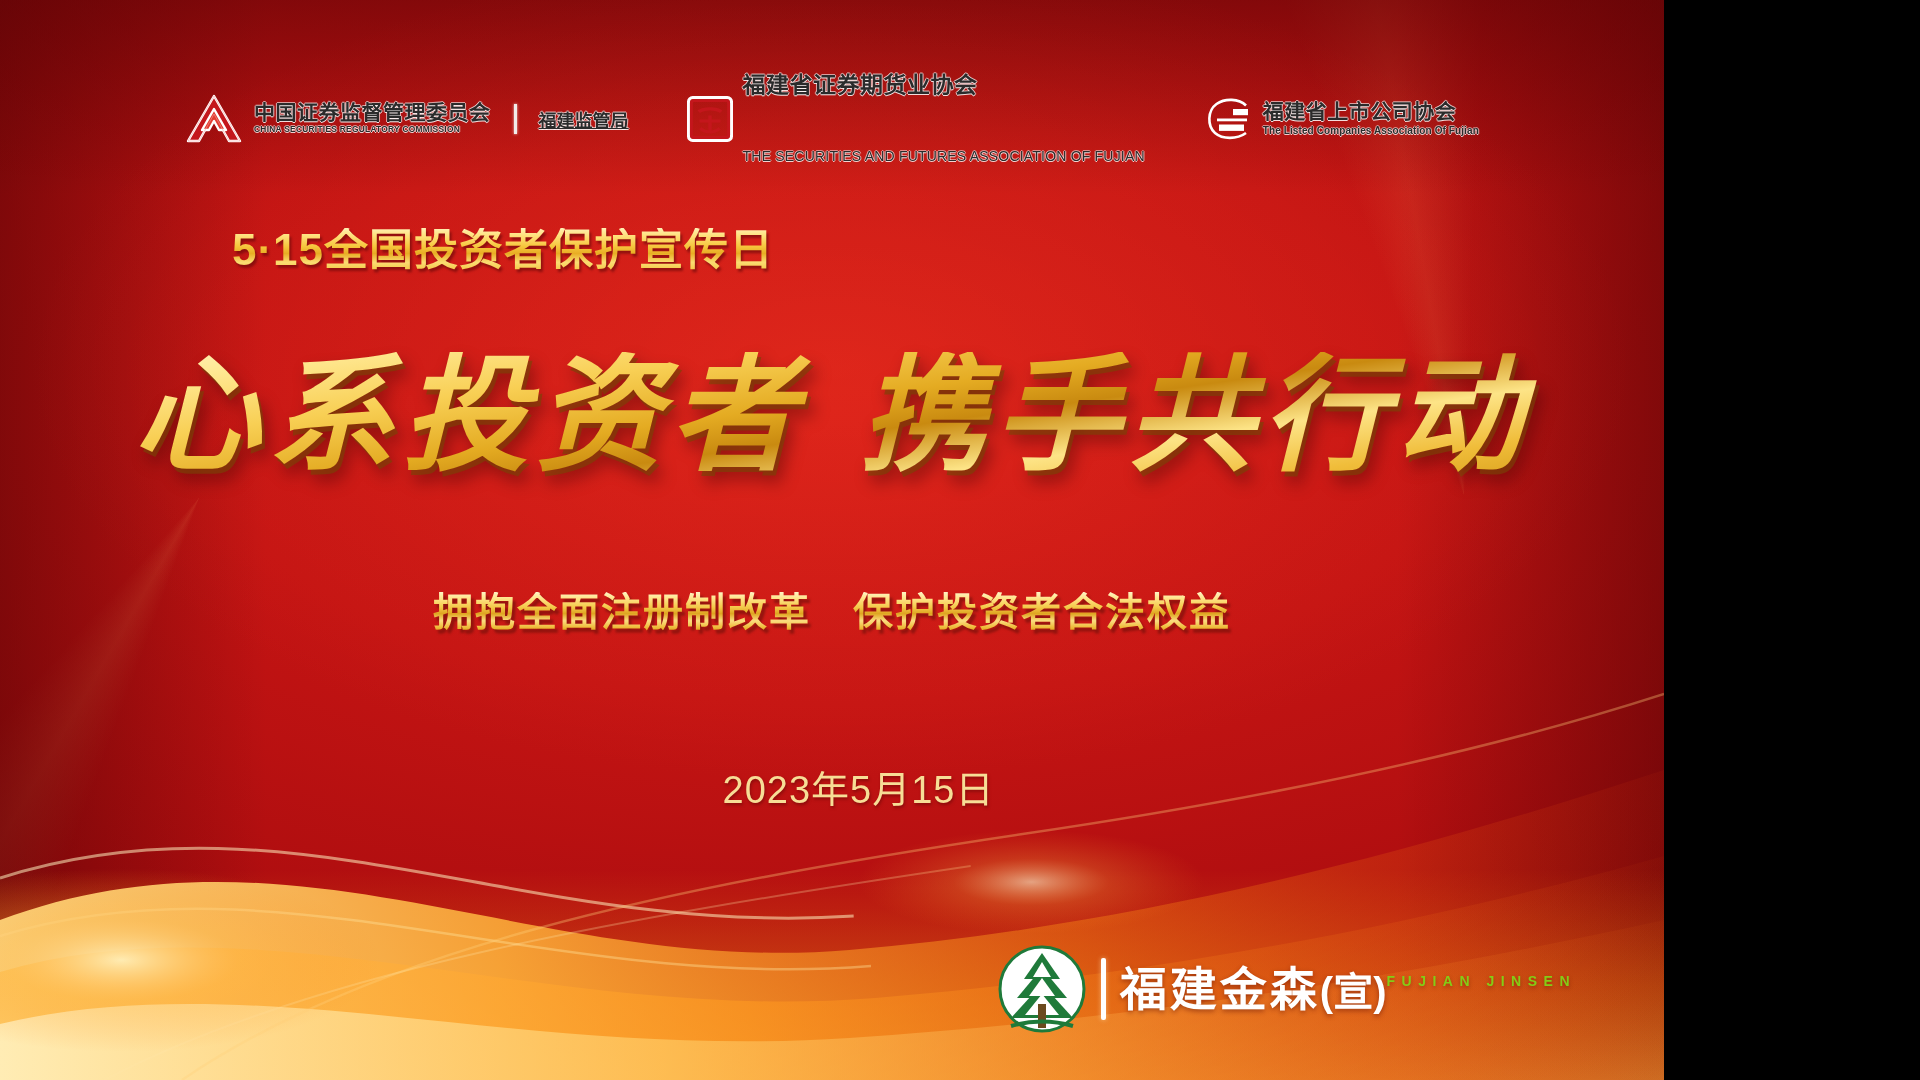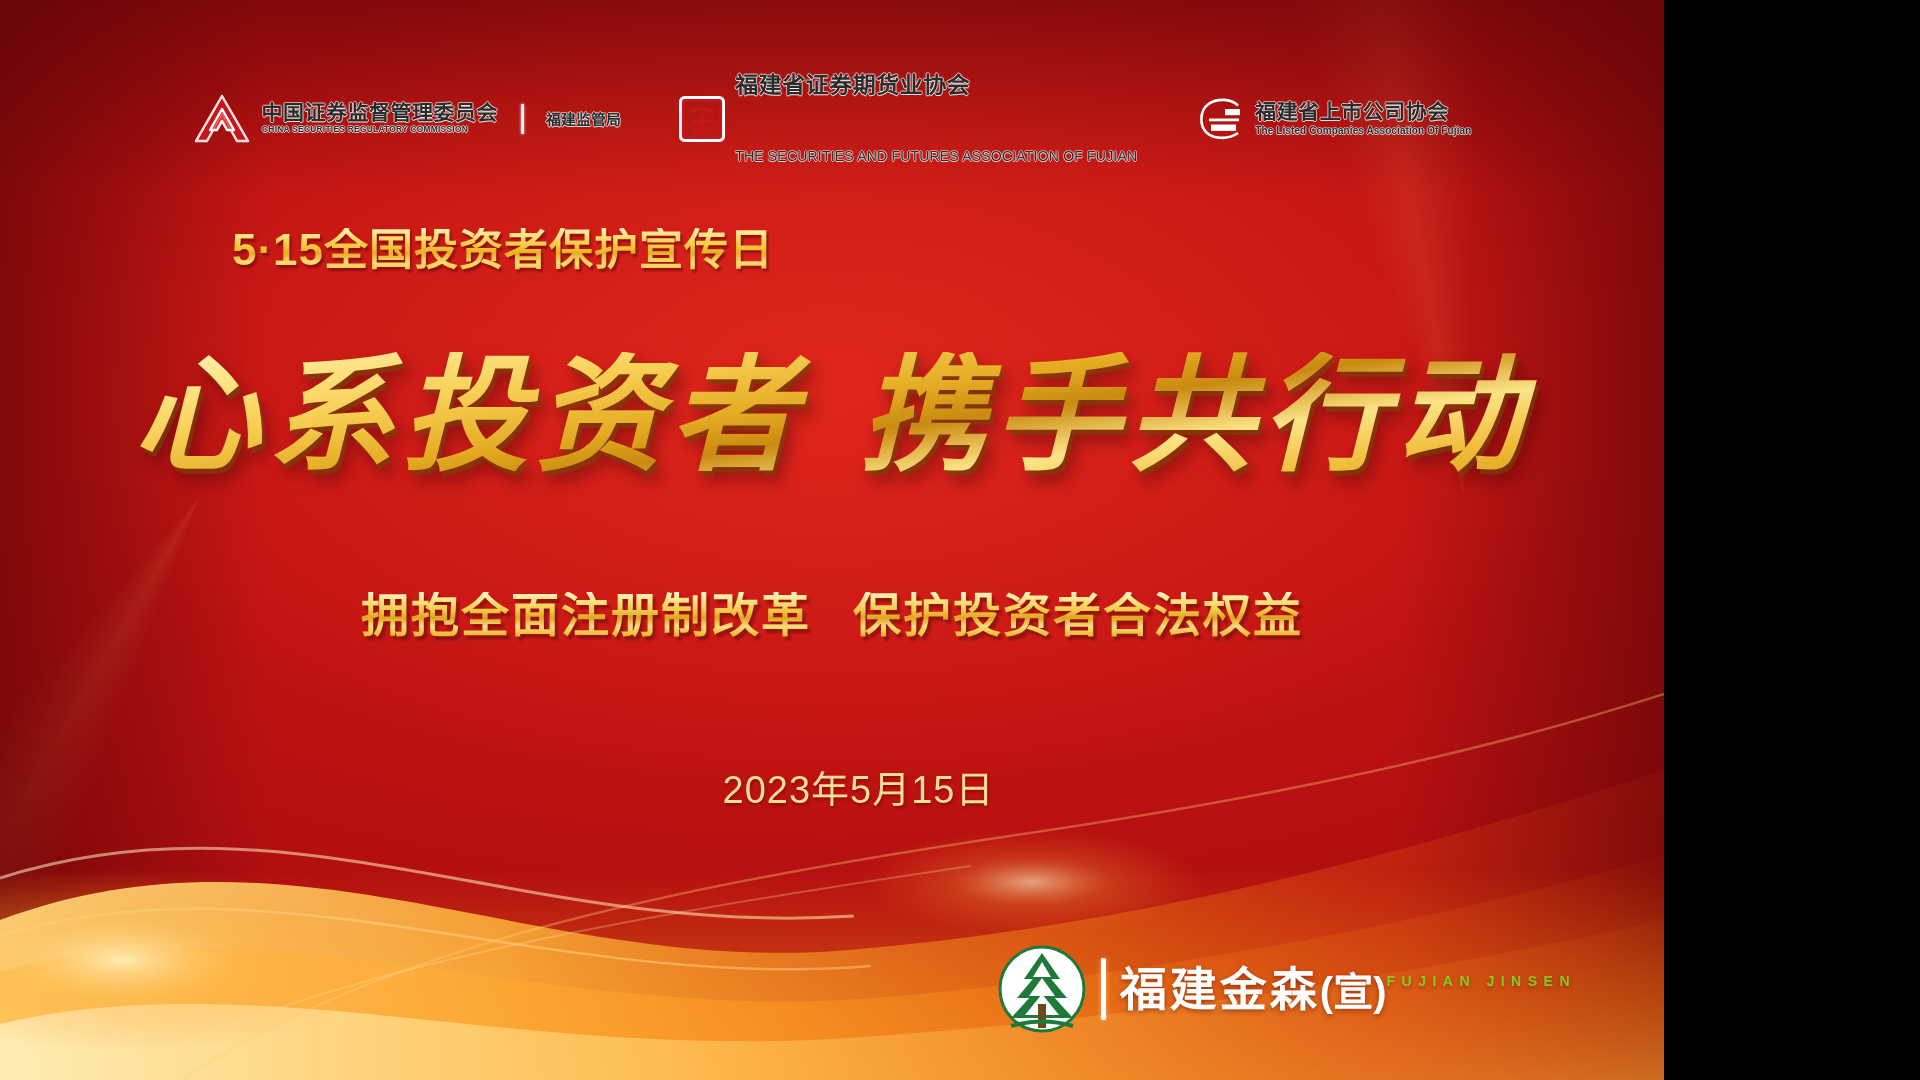--- a/index.html
+++ b/index.html
@@ -90,23 +90,24 @@
     text-shadow: 0 1px 0 rgba(255,255,255,0.8), 0 -1px 0 rgba(255,255,255,0.55),
                  1px 0 0 rgba(255,255,255,0.55), -1px 0 0 rgba(255,255,255,0.55);
   }
   .csrc-div {
     width: 3px; height: 30px;
     background: #f2eceb;
     margin: 0 11px 0 12px;
     box-shadow: 0 0 3px rgba(255,255,255,0.8);
   }
   .csrc-branch {
-    font-size: 15px; font-weight: 700; color: #2b2b2b;
+    font-size: 18px; font-weight: 700; color: #2b2b2b;
     text-shadow: 0 1px 0 rgba(255,255,255,0.85), 0 -1px 0 rgba(255,255,255,0.6),
                  1px 0 0 rgba(255,255,255,0.6), -1px 0 0 rgba(255,255,255,0.6);
+    text-decoration: underline;
   }
 
   
   .sfaf { gap: 10px; }
   .sfaf-mark { width: 46px; height: 46px; flex: 0 0 auto; }
   .sfaf-txt { display: flex; flex-direction: column; line-height: 1; gap: 48px; }
   .sfaf-cn {
     font-size: 23px; font-weight: 700; color: #2b2b2b; letter-spacing: 0.5px;
     text-shadow: 0 1px 0 rgba(255,255,255,0.85), 0 -1px 0 rgba(255,255,255,0.6),
                  1px 0 0 rgba(255,255,255,0.6), -1px 0 0 rgba(255,255,255,0.6);
@@ -179,21 +180,21 @@
       drop-shadow(5px 9px 8px rgba(70,3,5,0.45));
   }
   .headline .gap { display: inline-block; width: 56px; }
 
   .subtitle {
     position: absolute;
     top: 592px;
     left: 0; right: 0;
     text-align: center;
     white-space: nowrap;
-    font-size: 48px;
+    font-size: 40px;
     font-weight: 700;
     line-height: 1;
     letter-spacing: 2px;
     background: linear-gradient(to bottom,
       #fff4c6 0%, #ffe489 16%, #f4c949 38%, #dfa521 54%,
       #fbdd80 72%, #efbc3b 88%, #d79c14 100%);
     -webkit-background-clip: text;
     background-clip: text;
     color: transparent;
     filter: drop-shadow(3px 4px 1px rgba(100,14,8,0.55));

